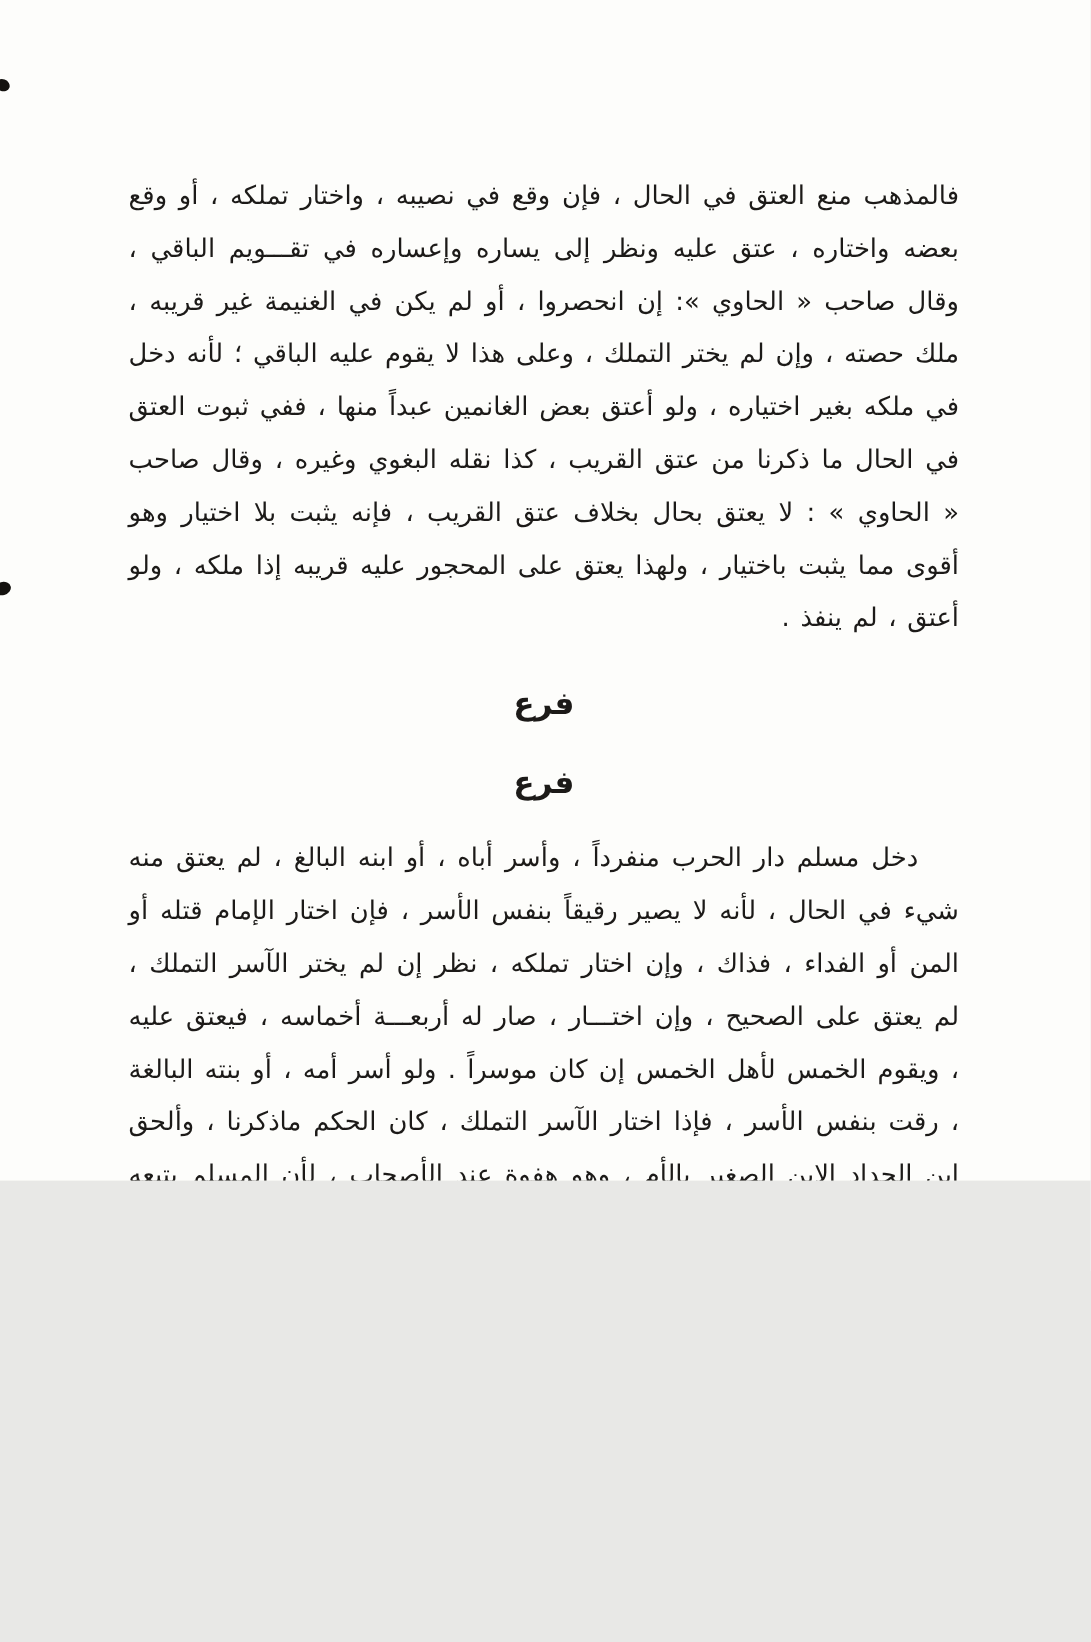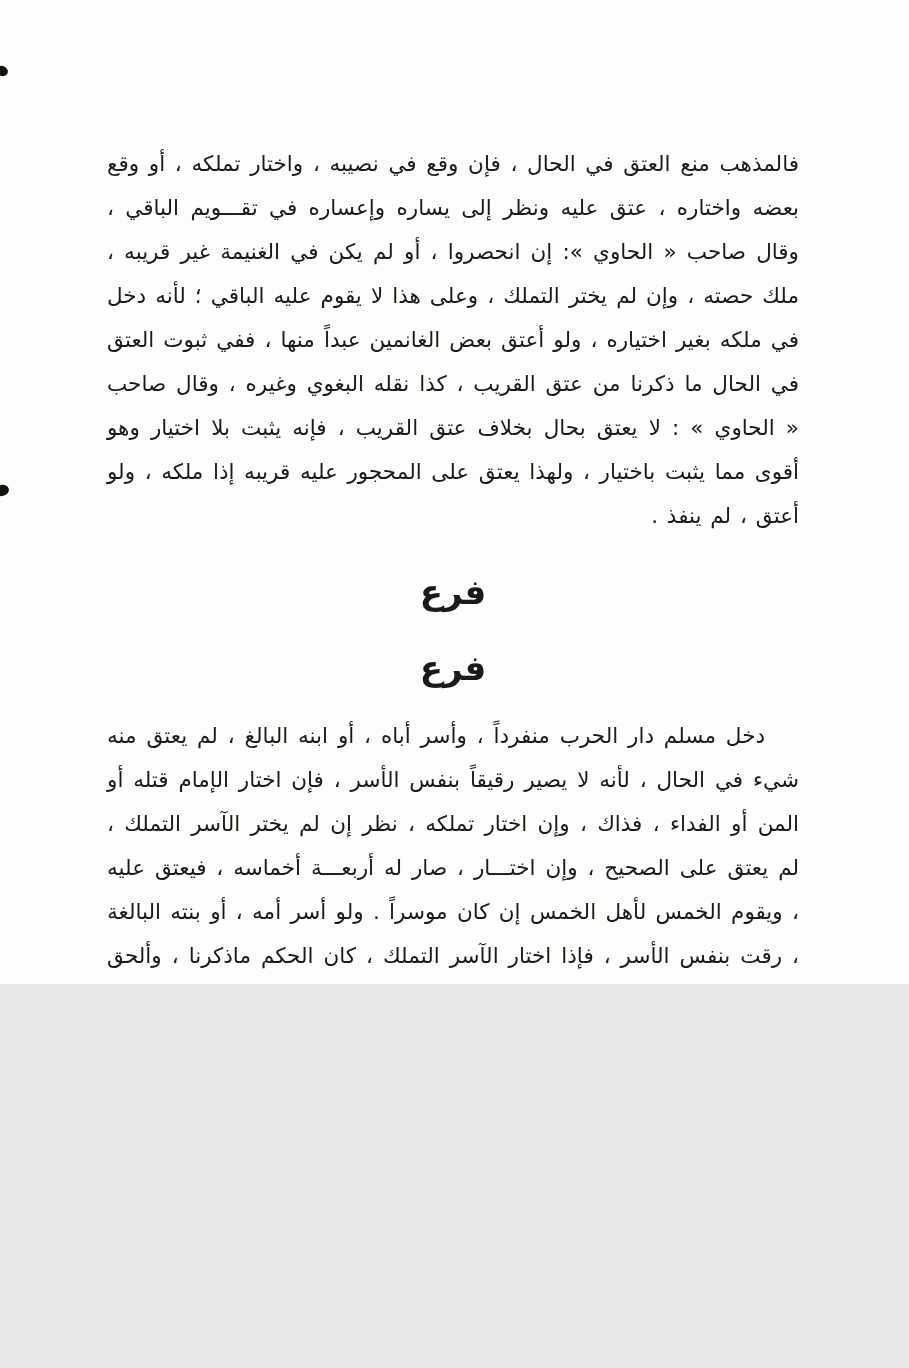--- a/index.html
+++ b/index.html
@@ -50,21 +50,21 @@
     text-justify: inter-word;
     margin: 0 0 0 0;
     letter-spacing: 0.2px;
     word-spacing: 2px;
   }
   .paragraph.indented {
     text-indent: 34px;
   }
   .section-heading {
     text-align: center;
-    font-size: 34px;
+    font-size: 26px;
     font-weight: bold;
     margin: 0;
     padding: 0;
   }
   .heading-1 {
     margin-top: 34px;
     margin-bottom: 26px;
   }
   .heading-2 {
     margin-top: 36px;

